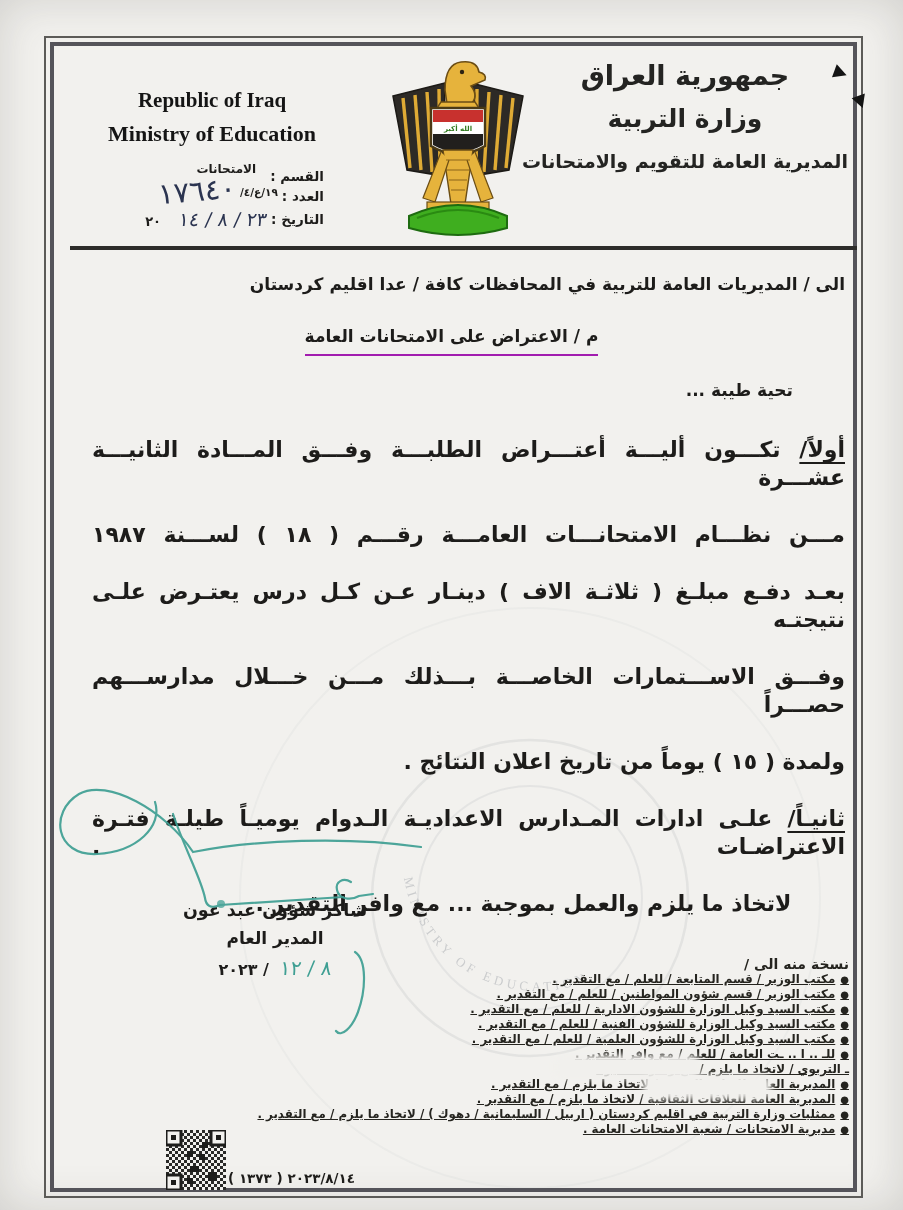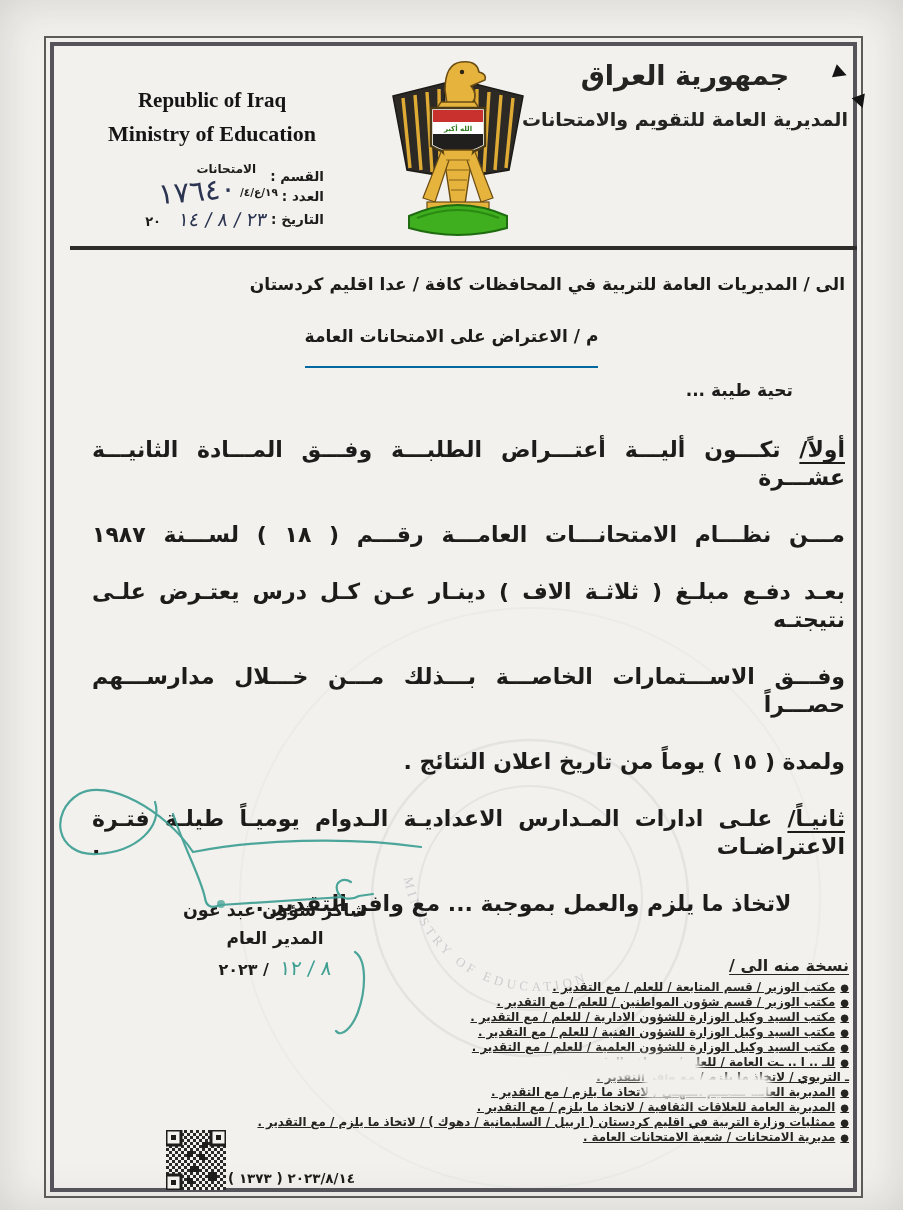--- a/index.html
+++ b/index.html
@@ -48,21 +48,21 @@
   .ar2 { font-size:25px; margin-top:13px; }
   .ar3 { font-size:19px; margin-top:17px; white-space:nowrap; }
 
   .rule { position:absolute; left:70px; right:46px; top:246px; height:4px; background:#2d2c2a; }
 
   
   .to-line { position:absolute; top:274px; right:58px; left:56px; text-align:right;
              direction:rtl; font-weight:bold; font-size:17px; }
   .subject { position:absolute; top:326px; left:0; right:0; text-align:center; direction:rtl;
              font-weight:bold; font-size:17px; }
-  .subject span { border-bottom:2px solid #0369a1; padding-bottom:20px; }
+  .subject span { border-bottom:2px solid #a21caf; padding-bottom:8px; }
   .greeting { position:absolute; top:380px; right:110px; direction:rtl; font-weight:bold; font-size:17px; }
 
   .body-block { position:absolute; top:436px; left:92px; right:58px; direction:rtl;
                 font-weight:bold; font-size:22px; }
   .bline { line-height:28px; margin-bottom:29px; }
   .j { text-align:justify; text-align-last:justify; }
   .r { text-align:right; }
   .c { text-align:center; padding-left:0; margin-right:0; margin-left:110px; }
   .prefix { text-decoration:underline; text-underline-offset:5px; }
 
@@ -72,21 +72,21 @@
                 direction:rtl; font-weight:bold; z-index:4; }
   .sig-name { font-size:17.5px; }
   .sig-title { font-size:17px; margin-top:8px; }
   .sig-date { margin-top:8px; direction:ltr; display:flex; justify-content:center; gap:11px; align-items:baseline; }
   .sig-date-printed { font-size:16px; }
   .sig-date-hand { color:#3f9f93; font-size:20px; font-weight:normal; transform:skewX(-6deg); }
 
   
   .cc-block { position:absolute; right:54px; top:956px; width:616px; direction:rtl; text-align:right;
               font-size:11.8px; font-weight:bold; color:#25241f; z-index:4; }
-  .cc-head { font-size:16px; text-decoration:underline; text-underline-offset:3px; margin-bottom:5px; }
+  .cc-head { font-size:14px; text-underline-offset:3px; }
   .cc-item { line-height:15px; white-space:nowrap;text-decoration:underline; }
   .cc-item .bullet { margin-left:5px; font-size:10px; }
 
   .patch { position:absolute; background:#f1f0ed; box-shadow:0 0 7px 5px #f1f0ed; z-index:5; border-radius:3px; }
   .p1 { left:560px; top:1060px; width:135px; height:14px; }
   .p2 { left:648px; top:1080px; width:118px; height:14px; }
 
   
   .qr { position:absolute; left:166px; top:1130px; z-index:6; }
   .code-line { position:absolute; left:228px; top:1170px; direction:ltr; font-weight:bold; font-size:13.5px; z-index:6; }
@@ -179,20 +179,21 @@
 
       <g>
         <rect x="44" y="146" width="62" height="7" fill="#e6b33c" stroke="#6b4d14" stroke-width="1.2"></rect>
         <path d="M26 160 Q75 138 124 160 L124 172 Q75 186 26 172 Z" fill="#3fae1f" stroke="#1e6b10" stroke-width="2"></path>
         <path d="M34 162 Q75 146 116 162" stroke="#2a8a12" stroke-width="2" fill="none"></path>
       </g>
     </svg>
 
     <div class="ar-block">
       <div class="ar1">جمهورية العراق</div>
+      <div class="ar2">وزارة التربية</div>
       <div class="ar3">المديرية العامة للتقويم والامتحانات</div>
     </div>
 
     <div class="rule"></div>
 
     <div class="to-line">الى / المديريات العامة للتربية في المحافظات كافة / عدا اقليم كردستان</div>
     <div class="subject">
       <span>م / الاعتراض على الامتحانات العامة</span>
     </div>
     <div class="greeting">تحية طيبة ...</div>

